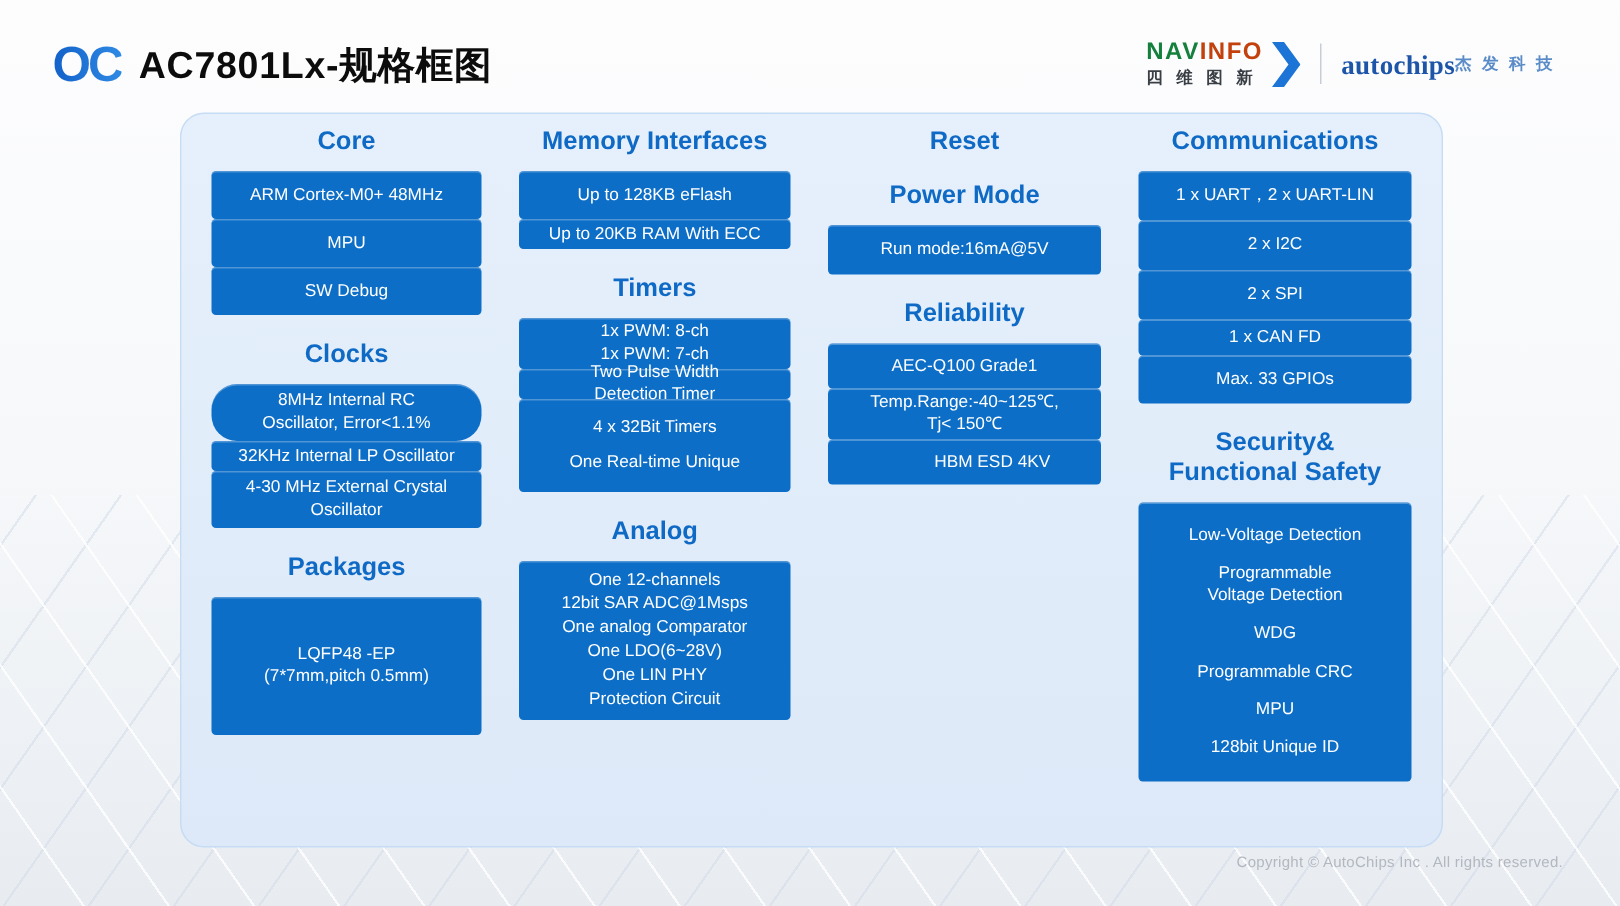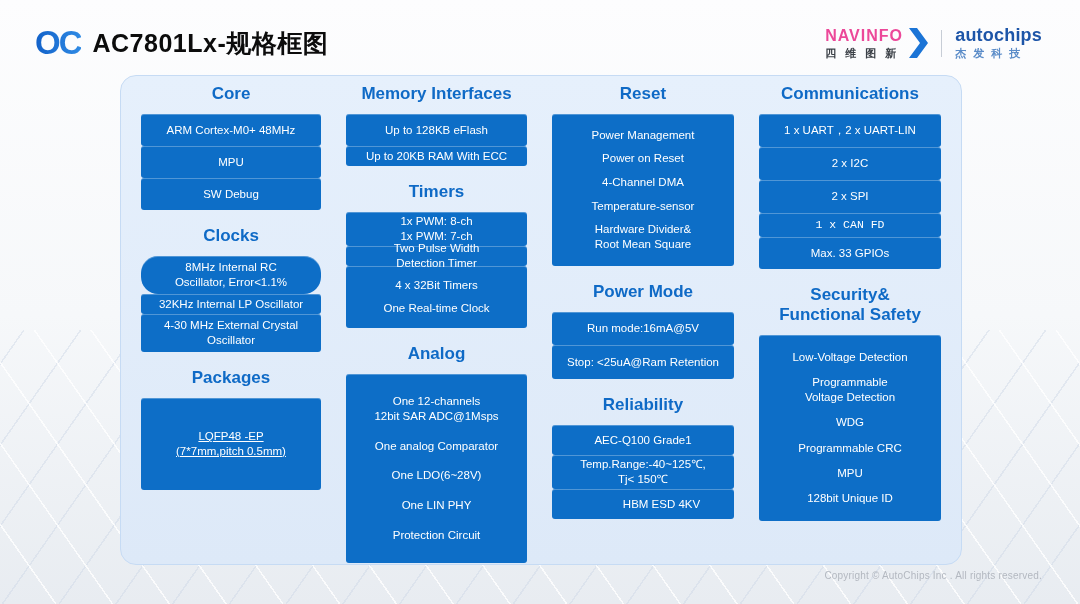--- a/index.html
+++ b/index.html
@@ -24,24 +24,24 @@
     font-size:33px; font-weight:900; letter-spacing:-2px; color:#1a72d4;
     background:linear-gradient(90deg,#1261c9,#2f8ae4);
     -webkit-background-clip:text; background-clip:text; -webkit-text-fill-color:transparent;
   }
   .page-title { font-size:25px; font-weight:bold; color:#0c0c0c; letter-spacing:.5px; }
 
   .header-right { position:absolute; right:38px; top:26px; display:flex; align-items:center; gap:13px; }
   .navinfo { display:flex; align-items:center; gap:4px; }
   .navinfo-txt { display:flex; flex-direction:column; align-items:flex-start; }
   .navinfo-en { font-size:16px; font-weight:bold; letter-spacing:1px; line-height:17px; }
-  .navinfo-en .nav { color:#ec4899; } .navinfo-en .info { color:#ec4899; }
+  .navinfo-en .nav { color:#15803d; } .navinfo-en .info { color:#c2410c; }
   .navinfo-cn { font-size:11px; color:#3a3f46; font-weight:bold; letter-spacing:9px; line-height:14px; margin-top:2px; white-space:nowrap; }
   .logo-divider { width:1px; height:27px; background:#c7cdd6; }
-  .autochips { display:flex; flex-direction:column; }
+  .autochips { display:flex; flex-direction:row;font-family:Liberation Serif, serif; }
   .autochips-en { font-size:18px; font-weight:bold; color:#1d55a8; line-height:18px; letter-spacing:.2px; }
   .autochips-cn { font-size:11px; color:#5b8cc8; font-weight:bold; letter-spacing:7px; line-height:14px; margin-top:2px; white-space:nowrap; }
 
   
   .panel {
     position:absolute; left:120px; top:75px; width:842px; height:490px;
     background:linear-gradient(180deg,#e6f0fc 0%,#dde9f8 100%);
     border:1px solid var(--panel-border,#c6dbf4);
     border-radius:16px;
     display:grid; grid-template-columns:180px 181px 182px 182px; column-gap:25px;
@@ -104,70 +104,67 @@
       <div class="section">
         <div class="col-heading">Clocks</div>
         <div class="spec-box" style="height: 38px; border-radius: 17px;">8MHz Internal RC
 Oscillator, Error&lt;1.1%</div>
         <div class="spec-box" style="height: 20px;">32KHz Internal LP Oscillator</div>
         <div class="spec-box" style="height: 38px;">4-30 MHz External Crystal
 Oscillator</div>
       </div>
       <div class="section">
         <div class="col-heading">Packages</div>
-        <div class="spec-box" style="height: 92px; text-decoration: underline;">LQFP48 -EP
+        <div class="spec-box" style="height: 92px;">LQFP48 -EP
 (7*7mm,pitch 0.5mm)</div>
       </div>
     </div>
     <div class="column">
       <div class="section">
         <div class="col-heading">Memory Interfaces</div>
         <div class="spec-box" style="height: 32px;">Up to 128KB eFlash</div>
         <div class="spec-box" style="height: 20px;">Up to 20KB RAM With ECC</div>
       </div>
       <div class="section">
         <div class="col-heading">Timers</div>
         <div class="spec-box" style="height: 34px;">1x PWM: 8-ch
 1x PWM: 7-ch</div>
         <div class="spec-box" style="height: 20px;">Two Pulse Width
 Detection Timer</div>
-        <div class="spec-box multi" style="height: 62px;"><div class="spec-item">4 x 32Bit Timers</div><div class="spec-item">One Real-time Clock</div></div>
+        <div class="spec-box multi" style="height: 62px;"><div class="spec-item">4 x 32Bit Timers</div><div class="spec-item">One Real-time Unique</div></div>
       </div>
       <div class="section">
         <div class="col-heading">Analog</div>
-        <div class="spec-box multi" style="height: 189px;"><div class="spec-item">One 12-channels
+        <div class="spec-box multi" style="height: 106px;"><div class="spec-item">One 12-channels
 12bit SAR ADC@1Msps</div><div class="spec-item">One analog Comparator</div><div class="spec-item">One LDO(6~28V)</div><div class="spec-item">One LIN PHY</div><div class="spec-item">Protection Circuit</div></div>
       </div>
     </div>
     <div class="column">
       <div class="section">
         <div class="col-heading">Reset</div>
-        <div class="spec-box multi" style="height: 152px;"><div class="spec-item">Power Management</div><div class="spec-item">Power on Reset</div><div class="spec-item">4-Channel DMA</div><div class="spec-item">Temperature-sensor</div><div class="spec-item">Hardware Divider&amp;
-Root Mean Square</div></div>
       </div>
       <div class="section">
         <div class="col-heading">Power Mode</div>
         <div class="spec-box" style="height: 33px;">Run mode:16mA@5V</div>
-        <div class="spec-box" style="height: 34px;">Stop: &lt;25uA@Ram Retention</div>
       </div>
       <div class="section">
         <div class="col-heading">Reliability</div>
         <div class="spec-box" style="height: 30px;">AEC-Q100 Grade1</div>
         <div class="spec-box" style="height: 34px;">Temp.Range:-40~125℃,
 Tj&lt; 150℃</div>
         <div class="spec-box" style="height: 30px; padding-left: 41px;">HBM ESD  4KV</div>
       </div>
     </div>
     <div class="column">
       <div class="section">
         <div class="col-heading">Communications</div>
         <div class="spec-box" style="height: 33px;">1 x UART，2 x UART-LIN</div>
         <div class="spec-box" style="height: 33px;">2 x I2C</div>
         <div class="spec-box" style="height: 33px;">2 x SPI</div>
-        <div class="spec-box" style="height: 24px; font-family: Liberation Mono, monospace;">1 x CAN FD</div>
+        <div class="spec-box" style="height: 24px;">1 x CAN FD</div>
         <div class="spec-box" style="height: 32px;">Max. 33 GPIOs</div>
       </div>
       <div class="section">
         <div class="col-heading">Security&amp;
 Functional Safety</div>
         <div class="spec-box multi" style="height: 186px;"><div class="spec-item">Low-Voltage Detection</div><div class="spec-item">Programmable
 Voltage Detection</div><div class="spec-item">WDG</div><div class="spec-item">Programmable CRC</div><div class="spec-item">MPU</div><div class="spec-item">128bit Unique ID</div></div>
       </div>
     </div>
   </div>

